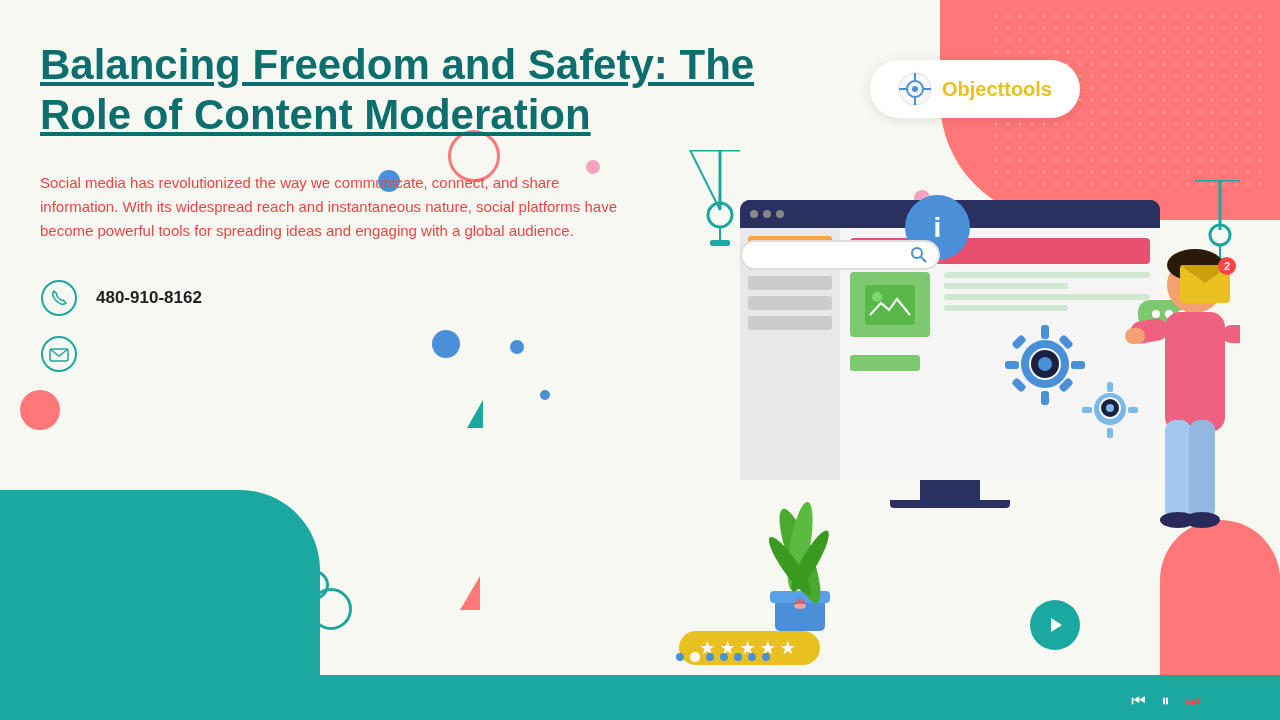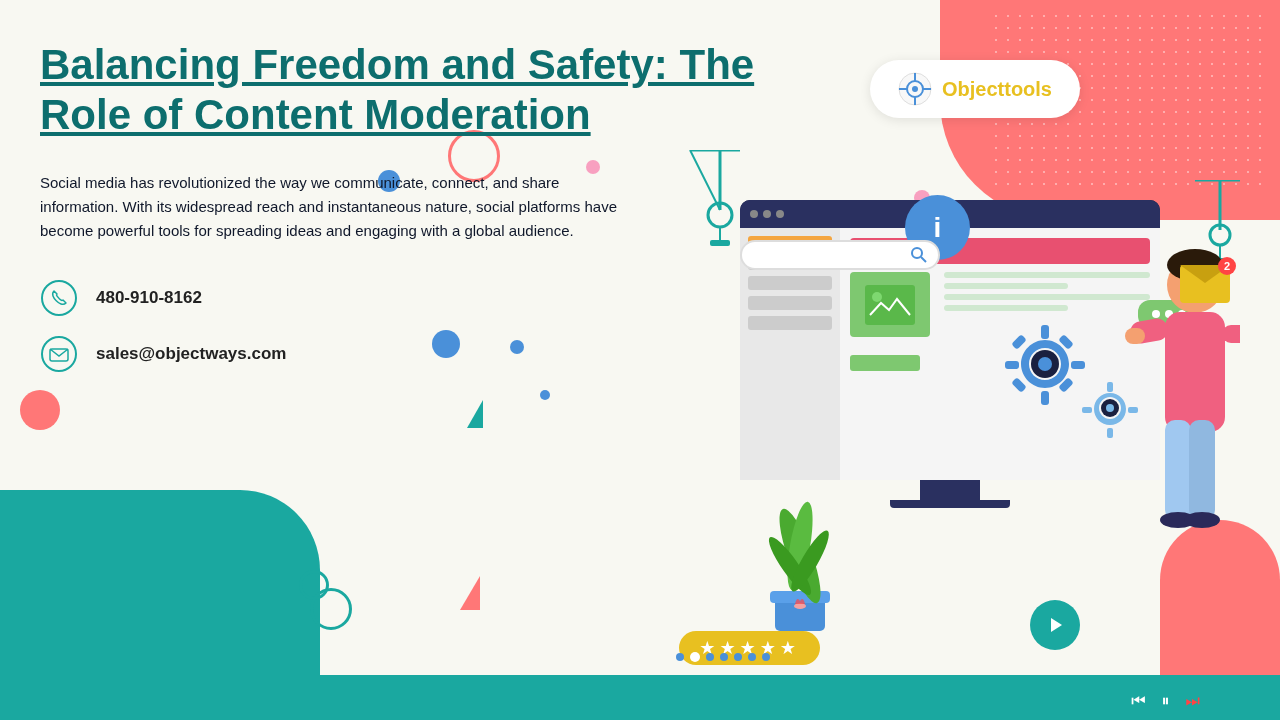--- a/index.html
+++ b/index.html
@@ -85,21 +85,21 @@
       font-size: 42px;
       font-weight: 900;
       line-height: 1.2;
       max-width: 720px;
       margin-bottom: 30px;
       text-decoration: underline;
     }
 
     
     .description {
-      color: #0f172a;
+      color: #ef4444;
       font-size: 15px;
       line-height: 1.6;
       max-width: 580px;
       margin-bottom: 36px;
     }
 
     
     .contact-btn {
       background: #e8c020;
       color: #1a1a1a;
@@ -608,21 +608,20 @@
       <span>480-910-8162</span>
     </li>
     <li class="contact-item">
       <div class="contact-icon">
         <svg width="36" height="36" viewBox="0 0 36 36">
           <circle cx="18" cy="18" r="17" fill="none" stroke="#1aa8a0" stroke-width="2"></circle>
           <rect x="9" y="13" width="18" height="12" rx="2" fill="none" stroke="#1aa8a0" stroke-width="1.5"></rect>
           <polyline points="9,13 18,20 27,13" fill="none" stroke="#1aa8a0" stroke-width="1.5"></polyline>
         </svg>
       </div>
-      <span>sales@objectways.com</span>
     </li>
   </ul>
 </div>
 
 <div class="crane-left">
   <svg width="80" height="120" viewBox="0 0 80 120">
     <line x1="40" y1="0" x2="40" y2="60" stroke="#1aa8a0" stroke-width="3"></line>
     <line x1="10" y1="0" x2="60" y2="0" stroke="#1aa8a0" stroke-width="3"></line>
     <line x1="10" y1="0" x2="40" y2="60" stroke="#1aa8a0" stroke-width="2"></line>
     <circle cx="40" cy="65" r="12" fill="none" stroke="#1aa8a0" stroke-width="3"></circle>

